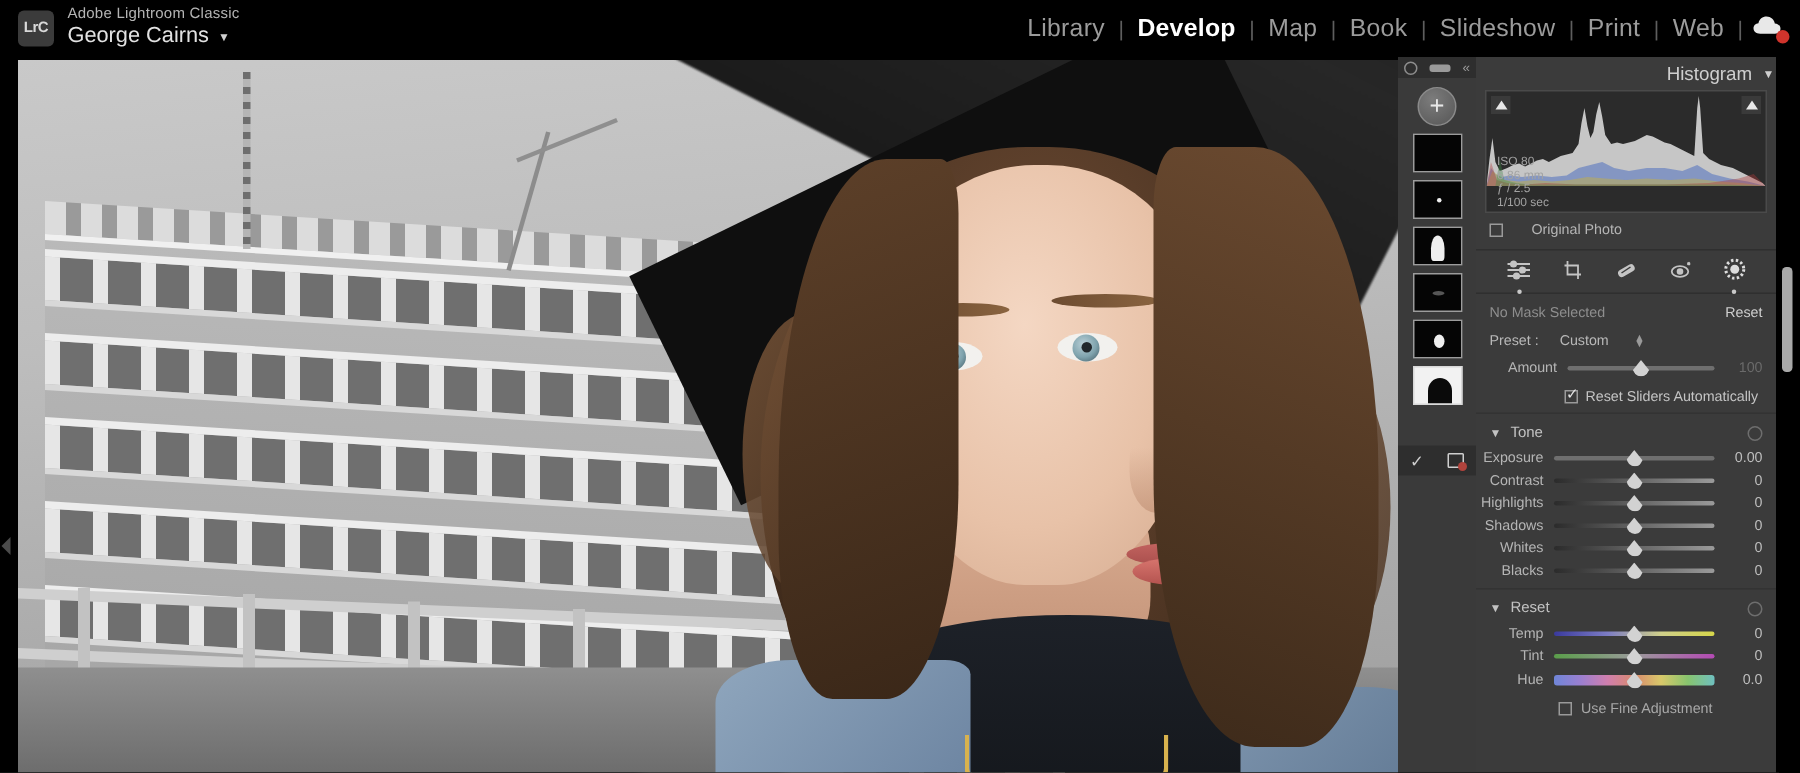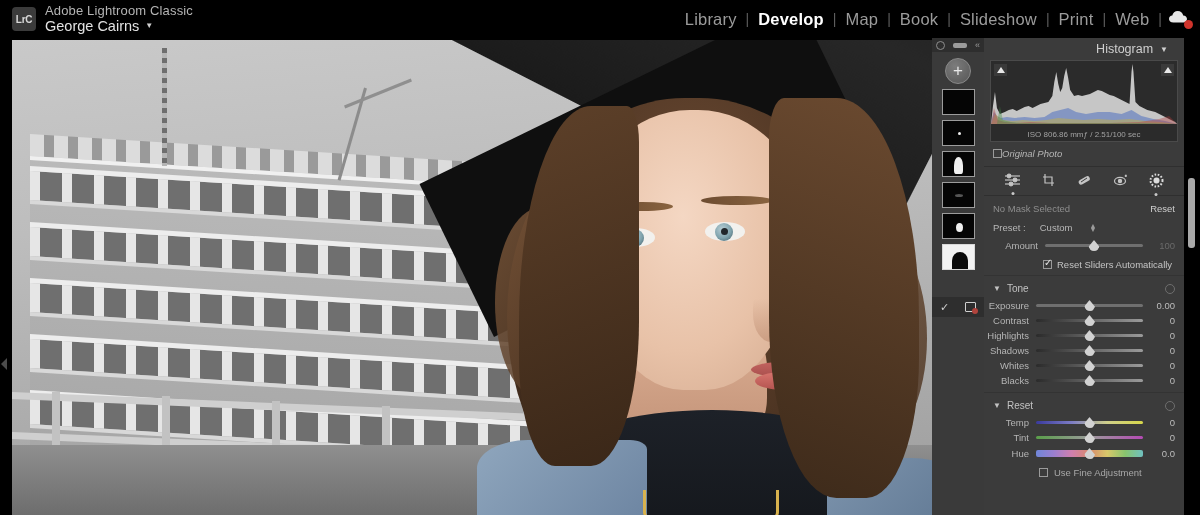--- a/index.html
+++ b/index.html
@@ -18,21 +18,21 @@
   }
   .brand { display: flex; align-items: center; padding-left: 12px; }
   .lrc-logo {
     width: 24px; height: 24px; border-radius: 4px;
     background: #3b3b3b; color: #d8d8d8;
     font-size: 10px; font-weight: bold; letter-spacing: -0.3px;
     display: flex; align-items: center; justify-content: center;
     font-family: "Liberation Sans", sans-serif;
   }
   .brand-text { margin-left: 9px; line-height: 1.08; }
-  .brand-sub { font-size: 13px; color: #b4b4b4; letter-spacing: 0.15px; }
+  .brand-sub { font-size: 10px; color: #b4b4b4; letter-spacing: 0.15px; }
   .brand-name {
     font-size: 14.5px; color: #e2e2e2; font-weight: 400;
     display: flex; align-items: center; gap: 6px; margin-top: 1px;
   }
   .brand-caret { font-size: 8px; color: #d0d0d0; }
 
   .modnav {
     position: absolute; right: 38px; top: 0; height: 38px;
     display: flex; align-items: center; gap: 0;
   }
@@ -243,42 +243,42 @@
     position: absolute; left: 984px; top: 38px; width: 200px; height: 477px;
     background: #3b3b3b; color: #bdbdbd; font-size: 10px;
   }
   .rp-scroll { position: absolute; left: 1184px; top: 38px; width: 16px;
     height: 477px; background: #000; }
   .rp-thumb { position: absolute; left: 4px; top: 140px; width: 7px; height: 70px;
     background: #a9a9a9; border-radius: 3px; }
 
   .hist-head {
     height: 22px; display: flex; align-items: center; justify-content: flex-end;
-    gap: 7px; padding-right: 16px; color: #cfcfcf; font-size: 12.5px;
+    gap: 7px; padding-right: 1px; color: #cfcfcf; font-size: 12.5px;
   }
   .hist-head .caret { font-size: 8px; }
   .hist-box {
     margin: 0 6px; height: 82px; background: #2b2b2b; border: 1px solid #4a4a4a;
     position: relative; overflow: hidden;
   }
   .clip {
     position: absolute; top: 3px; width: 13px; height: 12px; background: #3a3a3a;
     display: flex; align-items: center; justify-content: center;
   }
   .clip.l { left: 3px; } .clip.r { right: 3px; }
   .clip i { width: 0; height: 0; border-left: 4px solid transparent;
     border-right: 4px solid transparent; border-bottom: 6px solid #e8e8e8; }
   .hist-svg { position: absolute; left: 0; bottom: 17px; width: 100%; height: 62px; }
   .exif {
     position: absolute; left: 0; bottom: 2px; width: 100%;
-    display: flex; justify-content: center; padding: 0 7px;
-    font-size: 8px; color: #a2a2a2;
-  }
-  .origrow { display: flex; align-items: center; gap: 0; padding: 6px 0 7px 9px;
-    font-size: 9.5px; color: #b5b5b5; font-style: italic; }
+    display: flex; justify-content: flex-start; padding: 0 7px;
+    font-size: 8px; color: #a2a2a2; flex-direction: column;
+  }
+  .origrow { display: flex; align-items: center; gap: 19px; padding: 6px 0 7px 9px;
+    font-size: 9.5px; color: #b5b5b5; }
   .cbox { width: 9px; height: 9px; border: 1px solid #9a9a9a; background: #3b3b3b;
     display: inline-block; position: relative; }
   .cbox.on::after { content: '✓'; position: absolute; left: 0px; top: -4px;
     font-size: 10px; color: #e4e4e4; }
 
   .toolstrip {
     height: 30px; border-top: 1px solid #2f2f2f; border-bottom: 1px solid #2f2f2f;
     display: flex; align-items: center; justify-content: space-around;
     padding: 0 10px; position: relative;
   }

